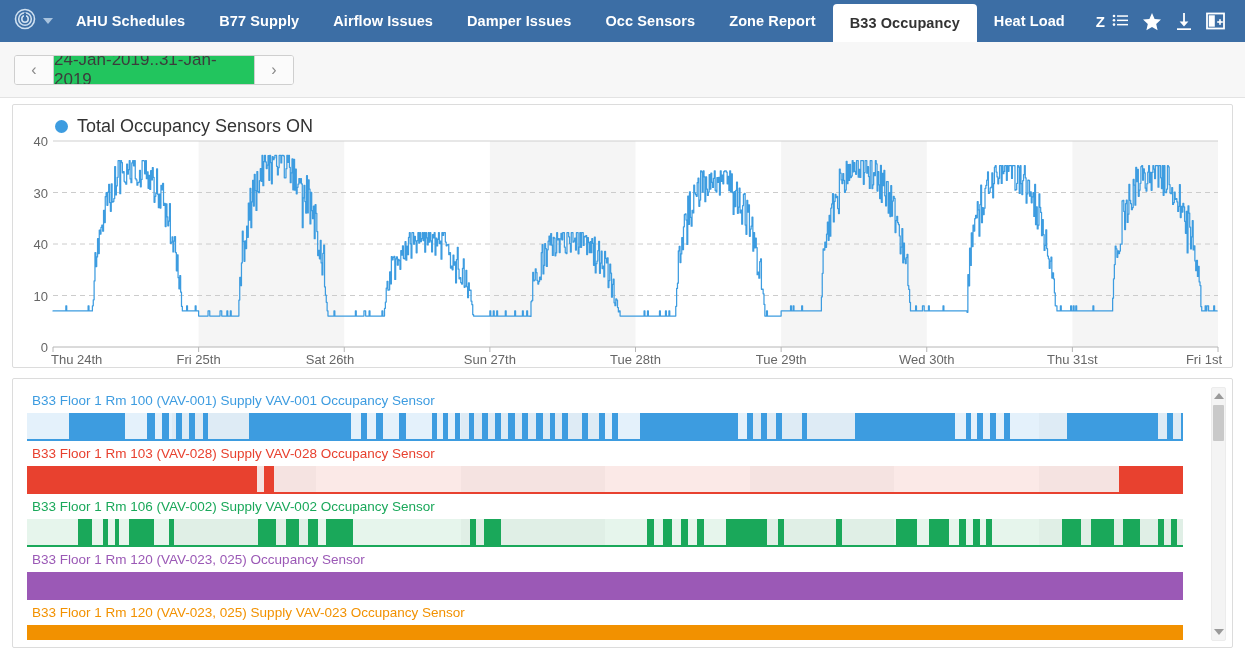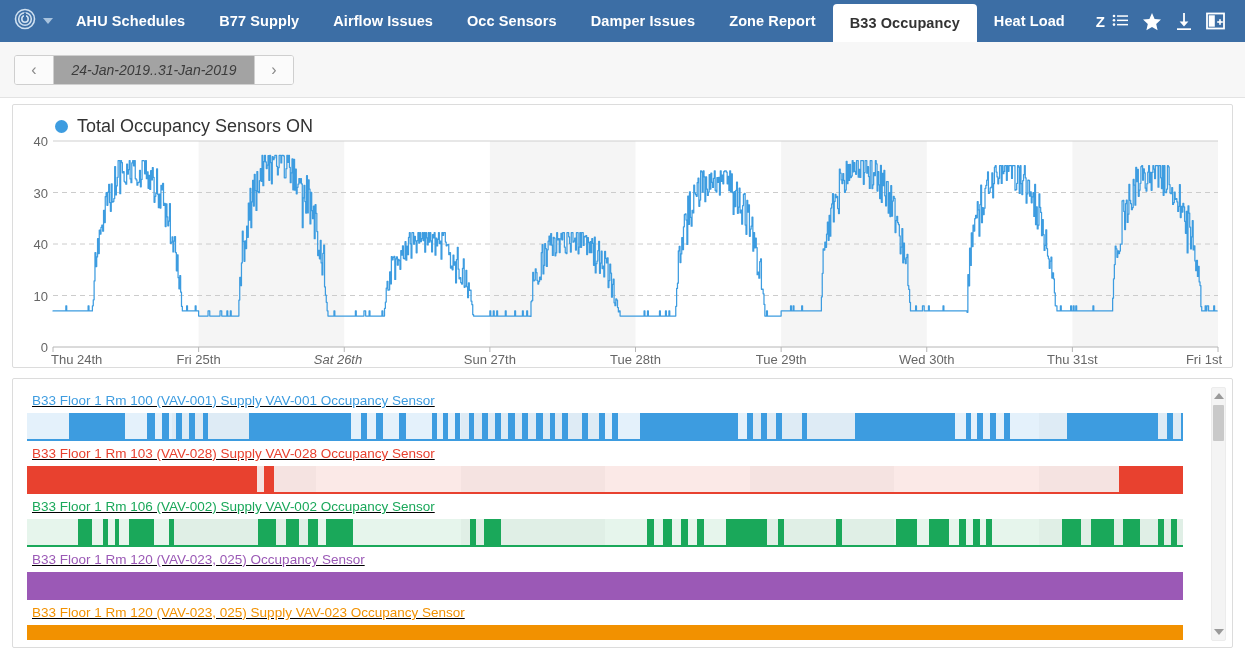--- a/index.html
+++ b/index.html
@@ -81,24 +81,23 @@
     background: #fbfbfb;
     color: #8a8a8a;
     font-size: 16px;
     cursor: pointer;
   }
   .dtbtn.left  { border-right: 1px solid #cfcfcf; }
   .dtbtn.right { border-left: 1px solid #cfcfcf; }
   .dtval {
     width: 200px;
     display: flex; align-items: center; justify-content: center;
-    font-size: 14px; color: #3c3c3c;
-    background: #a3a3a3;
+    font-size: 17px; color: #3c3c3c;
+    background: #22c55e;
     cursor: text;
-    font-style: italic;
   }
 
   
   #chartpanel {
     position: absolute; left: 12px; top: 104px;
     width: 1221px; height: 264px;
     background: #ffffff;
     border: 1px solid #dcdcdc;
     border-radius: 2px;
   }
@@ -133,21 +132,21 @@
     width: 1221px; height: 270px;
     background: #ffffff;
     border: 1px solid #dcdcdc;
     border-radius: 2px;
   }
   #sensorclip {
     position: absolute; left: 10px; top: 9px;
     width: 1182px; height: 252px;
     overflow: hidden;
   }
-  .srow { position: relative; width: 1160px; text-decoration: underline; }
+  .srow { position: relative; width: 1160px; }
   .srow-label {
     height: 25px; line-height: 25px;
     font-size: 13.5px;
     padding-left: 9px;
     background: #ffffff;
     white-space: nowrap;
   }
   .srow-band {
     position: relative;
     height: 26px;
@@ -207,22 +206,22 @@
         <path d="M11 11 L11 4.5" stroke="#3c6ea5" stroke-width="2"></path>
       </svg>
     </span>
     <span class="brand-caret"></span>
   </div>
 
   <div class="nav-tabs" id="nav-tabs">
       <div class="nav-tab">AHU Schedules</div>
       <div class="nav-tab">B77 Supply</div>
       <div class="nav-tab">Airflow Issues</div>
+      <div class="nav-tab">Damper Issues</div>
       <div class="nav-tab">Occ Sensors</div>
-      <div class="nav-tab">Damper Issues</div>
       <div class="nav-tab">Zone Report</div>
       <div class="nav-tab active">B33 Occupancy</div>
       <div class="nav-tab">Heat Load</div>
     </div>
 
   <div class="nav-icons">
     <span class="zlabel">Z</span>
     <span class="nav-ico">
       <svg width="17" height="17" viewBox="0 0 17 17">
         <circle cx="2" cy="3" r="1.3" fill="#fff"></circle>
@@ -294,21 +293,21 @@
         <line x1="622.5" y1="242" x2="622.5" y2="247" stroke="#b6b6b6" stroke-width="1"></line>
         <line x1="768.125" y1="242" x2="768.125" y2="247" stroke="#b6b6b6" stroke-width="1"></line>
         <line x1="913.75" y1="242" x2="913.75" y2="247" stroke="#b6b6b6" stroke-width="1"></line>
         <line x1="1059.375" y1="242" x2="1059.375" y2="247" stroke="#b6b6b6" stroke-width="1"></line>
         <line x1="1205" y1="242" x2="1205" y2="247" stroke="#b6b6b6" stroke-width="1"></line>
         <path d="M40.00,205.95L40.86,205.95L40.86,205.95L41.71,205.95L41.71,205.95L42.57,205.95L42.57,205.95L43.43,205.95L43.43,205.95L44.28,205.95L44.28,205.95L45.14,205.95L45.14,205.95L46.00,205.95L46.00,205.95L46.85,205.95L46.85,205.95L47.71,205.95L47.71,205.95L48.57,205.95L48.57,205.95L49.42,205.95L49.42,205.95L50.28,205.95L50.28,205.95L51.14,205.95L51.14,205.95L51.99,205.95L51.99,205.95L52.85,205.95L52.85,200.80L53.71,200.80L53.71,205.95L54.56,205.95L54.56,205.95L55.42,205.95L55.42,205.95L56.28,205.95L56.28,205.95L57.13,205.95L57.13,205.95L57.99,205.95L57.99,205.95L58.85,205.95L58.85,205.95L59.70,205.95L59.70,205.95L60.56,205.95L60.56,205.95L61.42,205.95L61.42,205.95L62.27,205.95L62.27,205.95L63.13,205.95L63.13,205.95L63.99,205.95L63.99,205.95L64.84,205.95L64.84,205.95L65.70,205.95L65.70,205.95L66.56,205.95L66.56,205.95L67.41,205.95L67.41,205.95L68.27,205.95L68.27,205.95L69.13,205.95L69.13,205.95L69.98,205.95L69.98,205.95L70.84,205.95L70.84,205.95L71.69,205.95L71.69,205.95L72.55,205.95L72.55,205.95L73.41,205.95L73.41,205.95L74.26,205.95L74.26,205.95L75.12,205.95L75.12,200.80L75.98,200.80L75.98,205.95L76.83,205.95L76.83,205.95L77.69,205.95L77.69,205.95L78.55,205.95L78.55,205.95L79.40,205.95L79.40,200.80L80.26,200.80L80.26,194.82L81.12,194.82L81.12,175.89L81.97,175.89L81.97,147.67L82.83,147.67L82.83,161.52L83.69,161.52L83.69,151.89L84.54,151.89L84.54,133.73L85.40,133.73L85.40,148.55L86.26,148.55L86.26,125.07L87.11,125.07L87.11,129.11L87.97,129.11L87.97,122.47L88.83,122.47L88.83,120.00L89.68,120.00L89.68,126.23L90.54,126.23L90.54,105.27L91.40,105.27L91.40,117.54L92.25,117.54L92.25,91.58L93.11,91.58L93.11,87.59L93.97,87.59L93.97,100.32L94.82,100.32L94.82,87.15L95.68,87.15L95.68,79.32L96.54,79.32L96.54,97.52L97.39,97.52L97.39,106.33L98.25,106.33L98.25,78.83L99.11,78.83L99.11,97.19L99.96,97.19L99.96,96.51L100.82,96.51L100.82,93.54L101.68,93.54L101.68,61.51L102.53,61.51L102.53,89.99L103.39,89.99L103.39,80.88L104.25,80.88L104.25,72.32L105.10,72.32L105.10,55.57L105.96,55.57L105.96,55.57L106.82,55.57L106.82,88.64L107.67,88.64L107.67,55.57L108.53,55.57L108.53,57.61L109.39,57.61L109.39,67.81L110.24,67.81L110.24,66.50L111.10,66.50L111.10,76.25L111.96,76.25L111.96,77.62L112.81,77.62L112.81,79.24L113.67,79.24L113.67,59.08L114.53,59.08L114.53,69.10L115.38,69.10L115.38,64.55L116.24,64.55L116.24,55.57L117.10,55.57L117.10,73.89L117.95,73.89L117.95,77.72L118.81,77.72L118.81,57.97L119.67,57.97L119.67,55.57L120.52,55.57L120.52,60.80L121.38,60.80L121.38,55.57L122.24,55.57L122.24,73.64L123.09,73.64L123.09,74.95L123.95,74.95L123.95,80.24L124.81,80.24L124.81,77.72L125.66,77.72L125.66,77.14L126.52,77.14L126.52,65.27L127.38,65.27L127.38,81.83L128.23,81.83L128.23,74.43L129.09,74.43L129.09,55.57L129.94,55.57L129.94,55.57L130.80,55.57L130.80,55.82L131.66,55.82L131.66,68.76L132.51,68.76L132.51,55.57L133.37,55.57L133.37,73.73L134.23,73.73L134.23,66.78L135.08,66.78L135.08,83.30L135.94,83.30L135.94,70.47L136.80,70.47L136.80,84.45L137.65,84.45L137.65,65.50L138.51,65.50L138.51,74.92L139.37,74.92L139.37,62.61L140.22,62.61L140.22,72.28L141.08,72.28L141.08,97.36L141.94,97.36L141.94,91.30L142.79,91.30L142.79,88.42L143.65,88.42L143.65,63.81L144.51,63.81L144.51,89.16L145.36,89.16L145.36,102.71L146.22,102.71L146.22,89.11L147.08,89.11L147.08,103.02L147.93,103.02L147.93,80.33L148.79,80.33L148.79,84.99L149.65,84.99L149.65,78.30L150.50,78.30L150.50,100.42L151.36,100.42L151.36,98.43L152.22,98.43L152.22,121.62L153.07,121.62L153.07,98.81L153.93,98.81L153.93,111.80L154.79,111.80L154.79,120.84L155.64,120.84L155.64,116.14L156.50,116.14L156.50,98.52L157.36,98.52L157.36,138.43L158.21,138.43L158.21,137.15L159.07,137.15L159.07,131.98L159.93,131.98L159.93,146.91L160.78,146.91L160.78,136.06L161.64,136.06L161.64,131.50L162.50,131.50L162.50,147.56L163.35,147.56L163.35,165.81L164.21,165.81L164.21,149.92L165.07,149.92L165.07,172.69L165.92,172.69L165.92,183.80L166.78,183.80L166.78,170.70L167.64,170.70L167.64,187.21L168.49,187.21L168.49,201.45L169.35,201.45L169.35,205.95L170.21,205.95L170.21,205.95L171.06,205.95L171.06,205.95L171.92,205.95L171.92,205.95L172.78,205.95L172.78,205.95L173.63,205.95L173.63,200.80L174.49,200.80L174.49,205.95L175.35,205.95L175.35,205.95L176.20,205.95L176.20,205.95L177.06,205.95L177.06,205.95L177.92,205.95L177.92,205.95L178.77,205.95L178.77,205.95L179.63,205.95L179.63,205.95L180.49,205.95L180.49,205.95L181.34,205.95L181.34,205.95L182.20,205.95L182.20,200.80L183.06,200.80L183.06,205.95L183.91,205.95L183.91,205.95L184.77,205.95L184.77,205.95L185.63,205.95L185.63,211.10L186.48,211.10L186.48,211.10L187.34,211.10L187.34,211.10L188.19,211.10L188.19,211.10L189.05,211.10L189.05,211.10L189.91,211.10L189.91,211.10L190.76,211.10L190.76,211.10L191.62,211.10L191.62,211.10L192.48,211.10L192.48,211.10L193.33,211.10L193.33,211.10L194.19,211.10L194.19,211.10L195.05,211.10L195.05,205.95L195.90,205.95L195.90,205.95L196.76,205.95L196.76,211.10L197.62,211.10L197.62,211.10L198.47,211.10L198.47,211.10L199.33,211.10L199.33,211.10L200.19,211.10L200.19,211.10L201.04,211.10L201.04,211.10L201.90,211.10L201.90,211.10L202.76,211.10L202.76,211.10L203.61,211.10L203.61,211.10L204.47,211.10L204.47,211.10L205.33,211.10L205.33,211.10L206.18,211.10L206.18,211.10L207.04,211.10L207.04,205.95L207.90,205.95L207.90,205.95L208.75,205.95L208.75,211.10L209.61,211.10L209.61,211.10L210.47,211.10L210.47,211.10L211.32,211.10L211.32,211.10L212.18,211.10L212.18,211.10L213.04,211.10L213.04,211.10L213.89,211.10L213.89,205.95L214.75,205.95L214.75,211.10L215.61,211.10L215.61,211.10L216.46,211.10L216.46,211.10L217.32,211.10L217.32,205.95L218.18,205.95L218.18,211.10L219.03,211.10L219.03,211.10L219.89,211.10L219.89,211.10L220.75,211.10L220.75,211.10L221.60,211.10L221.60,211.10L222.46,211.10L222.46,211.10L223.32,211.10L223.32,211.10L224.17,211.10L224.17,211.10L225.03,211.10L225.03,211.10L225.89,211.10L225.89,195.11L226.74,195.11L226.74,172.32L227.60,172.32L227.60,180.71L228.46,180.71L228.46,157.93L229.31,157.93L229.31,126.16L230.17,126.16L230.17,136.74L231.03,136.74L231.03,156.32L231.88,156.32L231.88,135.75L232.74,135.75L232.74,143.50L233.60,143.50L233.60,121.15L234.45,121.15L234.45,132.26L235.31,132.26L235.31,98.05L236.17,98.05L236.17,115.18L237.02,115.18L237.02,83.44L237.88,83.44L237.88,122.66L238.74,122.66L238.74,96.93L239.59,96.93L239.59,75.26L240.45,75.26L240.45,101.08L241.31,101.08L241.31,69.28L242.16,69.28L242.16,85.59L243.02,85.59L243.02,105.38L243.88,105.38L243.88,66.55L244.73,66.55L244.73,86.62L245.59,86.62L245.59,87.65L246.44,87.65L246.44,75.51L247.30,75.51L247.30,63.68L248.16,63.68L248.16,76.37L249.01,76.37L249.01,50.42L249.87,50.42L249.87,80.71L250.73,80.71L250.73,56.73L251.58,56.73L251.58,50.42L252.44,50.42L252.44,56.94L253.30,56.94L253.30,63.57L254.15,63.57L254.15,60.01L255.01,60.01L255.01,50.58L255.87,50.58L255.87,75.27L256.72,75.27L256.72,50.42L257.58,50.42L257.58,57.61L258.44,57.61L258.44,78.85L259.29,78.85L259.29,51.68L260.15,51.68L260.15,54.64L261.01,54.64L261.01,52.91L261.86,52.91L261.86,50.42L262.72,50.42L262.72,50.42L263.58,50.42L263.58,61.31L264.43,61.31L264.43,69.98L265.29,69.98L265.29,62.73L266.15,62.73L266.15,50.42L267.00,50.42L267.00,50.42L267.86,50.42L267.86,57.88L268.72,57.88L268.72,50.42L269.57,50.42L269.57,50.42L270.43,50.42L270.43,50.98L271.29,50.98L271.29,72.83L272.14,72.83L272.14,72.77L273.00,72.77L273.00,63.68L273.86,63.68L273.86,50.42L274.71,50.42L274.71,57.41L275.57,57.41L275.57,50.42L276.43,50.42L276.43,62.29L277.28,62.29L277.28,77.72L278.14,77.72L278.14,67.84L279.00,67.84L279.00,53.91L279.85,53.91L279.85,84.81L280.71,84.81L280.71,54.35L281.57,54.35L281.57,85.24L282.42,85.24L282.42,64.02L283.28,64.02L283.28,88.85L284.14,88.85L284.14,82.28L284.99,82.28L284.99,79.20L285.85,79.20L285.85,73.62L286.71,73.62L286.71,77.95L287.56,77.95L287.56,73.71L288.42,73.71L288.42,78.88L289.28,78.88L289.28,122.72L290.13,122.72L290.13,92.88L290.99,92.88L290.99,80.27L291.85,80.27L291.85,96.52L292.70,96.52L292.70,108.10L293.56,108.10L293.56,70.69L294.42,70.69L294.42,107.94L295.27,107.94L295.27,74.88L296.13,74.88L296.13,84.02L296.99,84.02L296.99,118.95L297.84,118.95L297.84,87.29L298.70,87.29L298.70,105.72L299.56,105.72L299.56,113.70L300.41,113.70L300.41,101.04L301.27,101.04L301.27,133.72L302.13,133.72L302.13,99.65L302.98,99.65L302.98,108.47L303.84,108.47L303.84,126.54L304.69,126.54L304.69,150.61L305.55,150.61L305.55,145.37L306.41,145.37L306.41,153.82L307.26,153.82L307.26,135.42L308.12,135.42L308.12,157.93L308.98,157.93L308.98,169.98L309.83,169.98L309.83,148.41L310.69,148.41L310.69,140.09L311.55,140.09L311.55,181.97L312.40,181.97L312.40,190.17L313.26,190.17L313.26,197.31L314.12,197.31L314.12,205.80L314.97,205.80L314.97,211.10L315.83,211.10L315.83,211.10L316.69,211.10L316.69,211.10L317.54,211.10L317.54,211.10L318.40,211.10L318.40,211.10L319.26,211.10L319.26,211.10L320.11,211.10L320.11,211.10L320.97,211.10L320.97,205.95L321.83,205.95L321.83,211.10L322.68,211.10L322.68,211.10L323.54,211.10L323.54,211.10L324.40,211.10L324.40,211.10L325.25,211.10L325.25,211.10L326.11,211.10L326.11,211.10L326.97,211.10L326.97,211.10L327.82,211.10L327.82,211.10L328.68,211.10L328.68,211.10L329.54,211.10L329.54,211.10L330.39,211.10L330.39,211.10L331.25,211.10L331.25,211.10L332.11,211.10L332.11,211.10L332.96,211.10L332.96,211.10L333.82,211.10L333.82,211.10L334.68,211.10L334.68,211.10L335.53,211.10L335.53,211.10L336.39,211.10L336.39,211.10L337.25,211.10L337.25,211.10L338.10,211.10L338.10,211.10L338.96,211.10L338.96,211.10L339.82,211.10L339.82,211.10L340.67,211.10L340.67,211.10L341.53,211.10L341.53,211.10L342.39,211.10L342.39,205.95L343.24,205.95L343.24,211.10L344.10,211.10L344.10,211.10L344.96,211.10L344.96,211.10L345.81,211.10L345.81,211.10L346.67,211.10L346.67,211.10L347.53,211.10L347.53,211.10L348.38,211.10L348.38,211.10L349.24,211.10L349.24,211.10L350.10,211.10L350.10,211.10L350.95,211.10L350.95,205.95L351.81,205.95L351.81,205.95L352.67,205.95L352.67,211.10L353.52,211.10L353.52,211.10L354.38,211.10L354.38,211.10L355.24,211.10L355.24,211.10L356.09,211.10L356.09,205.95L356.95,205.95L356.95,211.10L357.81,211.10L357.81,211.10L358.66,211.10L358.66,211.10L359.52,211.10L359.52,211.10L360.38,211.10L360.38,211.10L361.23,211.10L361.23,211.10L362.09,211.10L362.09,211.10L362.94,211.10L362.94,211.10L363.80,211.10L363.80,211.10L364.66,211.10L364.66,211.10L365.51,211.10L365.51,211.10L366.37,211.10L366.37,211.10L367.23,211.10L367.23,211.10L368.08,211.10L368.08,211.10L368.94,211.10L368.94,205.95L369.80,205.95L369.80,211.10L370.65,211.10L370.65,211.10L371.51,211.10L371.51,203.29L372.37,203.29L372.37,197.00L373.22,197.00L373.22,183.00L374.08,183.00L374.08,176.30L374.94,176.30L374.94,185.21L375.79,185.21L375.79,184.79L376.65,184.79L376.65,166.92L377.51,166.92L377.51,178.97L378.36,178.97L378.36,151.62L379.22,151.62L379.22,154.82L380.08,154.82L380.08,152.39L380.93,152.39L380.93,151.40L381.79,151.40L381.79,174.41L382.65,174.41L382.65,153.82L383.50,153.82L383.50,151.83L384.36,151.83L384.36,160.21L385.22,160.21L385.22,154.25L386.07,154.25L386.07,155.69L386.93,155.69L386.93,164.29L387.79,164.29L387.79,145.74L388.64,145.74L388.64,150.09L389.50,150.09L389.50,140.78L390.36,140.78L390.36,153.28L391.21,153.28L391.21,153.91L392.07,153.91L392.07,136.69L392.93,136.69L392.93,155.14L393.78,155.14L393.78,141.03L394.64,141.03L394.64,149.72L395.50,149.72L395.50,132.47L396.35,132.47L396.35,127.67L397.21,127.67L397.21,138.95L398.07,138.95L398.07,153.19L398.92,153.19L398.92,127.67L399.78,127.67L399.78,127.67L400.64,127.67L400.64,139.23L401.49,139.23L401.49,131.34L402.35,131.34L402.35,135.79L403.21,135.79L403.21,147.79L404.06,147.79L404.06,135.73L404.92,135.73L404.92,127.67L405.78,127.67L405.78,138.13L406.63,138.13L406.63,127.67L407.49,127.67L407.49,136.64L408.35,136.64L408.35,133.55L409.20,133.55L409.20,127.67L410.06,127.67L410.06,135.59L410.92,135.59L410.92,127.67L411.77,127.67L411.77,147.21L412.63,147.21L412.63,127.67L413.49,127.67L413.49,132.82L414.34,132.82L414.34,139.96L415.20,139.96L415.20,127.67L416.06,127.67L416.06,137.23L416.91,137.23L416.91,127.67L417.77,127.67L417.77,135.76L418.63,135.76L418.63,146.97L419.48,146.97L419.48,129.53L420.34,129.53L420.34,132.83L421.19,132.83L421.19,127.67L422.05,127.67L422.05,150.17L422.91,150.17L422.91,133.01L423.76,133.01L423.76,140.92L424.62,140.92L424.62,134.29L425.48,134.29L425.48,127.67L426.33,127.67L426.33,138.68L427.19,138.68L427.19,136.23L428.05,136.23L428.05,154.15L428.90,154.15L428.90,127.67L429.76,127.67L429.76,130.37L430.62,130.37L430.62,127.67L431.47,127.67L431.47,127.67L432.33,127.67L432.33,137.10L433.19,137.10L433.19,140.80L434.04,140.80L434.04,139.87L434.90,139.87L434.90,139.43L435.76,139.43L435.76,149.55L436.61,149.55L436.61,147.72L437.47,147.72L437.47,163.00L438.33,163.00L438.33,161.07L439.18,161.07L439.18,164.78L440.04,164.78L440.04,150.07L440.90,150.07L440.90,160.05L441.75,160.05L441.75,156.91L442.61,156.91L442.61,177.99L443.47,177.99L443.47,154.62L444.32,154.62L444.32,142.26L445.18,142.26L445.18,164.20L446.04,164.20L446.04,173.79L446.89,173.79L446.89,172.74L447.75,172.74L447.75,177.72L448.61,177.72L448.61,179.01L449.46,179.01L449.46,163.37L450.32,163.37L450.32,153.81L451.18,153.81L451.18,182.25L452.03,182.25L452.03,181.01L452.89,181.01L452.89,165.25L453.75,165.25L453.75,181.86L454.60,181.86L454.60,192.65L455.46,192.65L455.46,177.89L456.32,177.89L456.32,185.32L457.17,185.32L457.17,185.08L458.03,185.08L458.03,196.19L458.89,196.19L458.89,199.68L459.74,199.68L459.74,209.67L460.60,209.67L460.60,211.10L461.46,211.10L461.46,211.10L462.31,211.10L462.31,211.10L463.17,211.10L463.17,211.10L464.03,211.10L464.03,211.10L464.88,211.10L464.88,211.10L465.74,211.10L465.74,211.10L466.60,211.10L466.60,211.10L467.45,211.10L467.45,211.10L468.31,211.10L468.31,211.10L469.17,211.10L469.17,211.10L470.02,211.10L470.02,211.10L470.88,211.10L470.88,211.10L471.74,211.10L471.74,211.10L472.59,211.10L472.59,211.10L473.45,211.10L473.45,211.10L474.31,211.10L474.31,211.10L475.16,211.10L475.16,211.10L476.02,211.10L476.02,211.10L476.88,211.10L476.88,205.95L477.73,205.95L477.73,211.10L478.59,211.10L478.59,211.10L479.44,211.10L479.44,211.10L480.30,211.10L480.30,205.95L481.16,205.95L481.16,211.10L482.01,211.10L482.01,211.10L482.87,211.10L482.87,211.10L483.73,211.10L483.73,205.95L484.58,205.95L484.58,211.10L485.44,211.10L485.44,211.10L486.30,211.10L486.30,211.10L487.15,211.10L487.15,211.10L488.01,211.10L488.01,211.10L488.87,211.10L488.87,211.10L489.72,211.10L489.72,211.10L490.58,211.10L490.58,211.10L491.44,211.10L491.44,211.10L492.29,211.10L492.29,205.95L493.15,205.95L493.15,211.10L494.01,211.10L494.01,211.10L494.86,211.10L494.86,211.10L495.72,211.10L495.72,211.10L496.58,211.10L496.58,211.10L497.43,211.10L497.43,211.10L498.29,211.10L498.29,211.10L499.15,211.10L499.15,211.10L500.00,211.10L500.00,211.10L500.86,211.10L500.86,211.10L501.72,211.10L501.72,205.95L502.57,205.95L502.57,211.10L503.43,211.10L503.43,211.10L504.29,211.10L504.29,211.10L505.14,211.10L505.14,211.10L506.00,211.10L506.00,211.10L506.86,211.10L506.86,211.10L507.71,211.10L507.71,211.10L508.57,211.10L508.57,211.10L509.43,211.10L509.43,205.95L510.28,205.95L510.28,211.10L511.14,211.10L511.14,211.10L512.00,211.10L512.00,211.10L512.85,211.10L512.85,211.10L513.71,211.10L513.71,205.95L514.57,205.95L514.57,211.10L515.42,211.10L515.42,211.10L516.28,211.10L516.28,211.10L517.14,211.10L517.14,211.45L517.99,211.45L517.99,196.66L518.85,196.66L518.85,195.41L519.71,195.41L519.71,167.45L520.56,167.45L520.56,175.87L521.42,175.87L521.42,175.00L522.28,175.00L522.28,163.75L523.13,163.75L523.13,167.53L523.99,167.53L523.99,175.47L524.85,175.47L524.85,179.01L525.70,179.01L525.70,176.54L526.56,176.54L526.56,172.15L527.42,172.15L527.42,174.63L528.27,174.63L528.27,147.52L529.13,147.52L529.13,139.73L529.99,139.73L529.99,168.95L530.84,168.95L530.84,160.49L531.70,160.49L531.70,138.70L532.56,138.70L532.56,143.68L533.41,143.68L533.41,161.42L534.27,161.42L534.27,144.75L535.13,144.75L535.13,136.14L535.98,136.14L535.98,131.24L536.84,131.24L536.84,139.99L537.69,139.99L537.69,128.62L538.55,128.62L538.55,140.16L539.41,140.16L539.41,150.39L540.26,150.39L540.26,132.31L541.12,132.31L541.12,133.24L541.98,133.24L541.98,150.81L542.83,150.81L542.83,147.89L543.69,147.89L543.69,127.67L544.55,127.67L544.55,134.75L545.40,134.75L545.40,133.66L546.26,133.66L546.26,147.59L547.12,147.59L547.12,133.89L547.97,133.89L547.97,128.44L548.83,128.44L548.83,134.78L549.69,134.78L549.69,127.67L550.54,127.67L550.54,127.67L551.40,127.67L551.40,142.21L552.26,142.21L552.26,147.70L553.11,147.70L553.11,148.57L553.97,148.57L553.97,127.67L554.83,127.67L554.83,127.67L555.68,127.67L555.68,131.81L556.54,131.81L556.54,138.58L557.40,138.58L557.40,147.06L558.25,147.06L558.25,127.67L559.11,127.67L559.11,127.67L559.97,127.67L559.97,137.14L560.82,137.14L560.82,136.20L561.68,136.20L561.68,133.21L562.54,133.21L562.54,145.00L563.39,145.00L563.39,127.67L564.25,127.67L564.25,127.67L565.11,127.67L565.11,148.84L565.96,148.84L565.96,142.02L566.82,142.02L566.82,127.67L567.68,127.67L567.68,142.25L568.53,142.25L568.53,127.67L569.39,127.67L569.39,127.67L570.25,127.67L570.25,140.38L571.10,140.38L571.10,131.32L571.96,131.32L571.96,131.99L572.82,131.99L572.82,130.50L573.67,130.50L573.67,149.53L574.53,149.53L574.53,132.65L575.39,132.65L575.39,137.72L576.24,137.72L576.24,147.70L577.10,147.70L577.10,136.65L577.96,136.65L577.96,147.64L578.81,147.64L578.81,133.53L579.67,133.53L579.67,138.40L580.53,138.40L580.53,160.27L581.38,160.27L581.38,132.18L582.24,132.18L582.24,167.95L583.10,167.95L583.10,158.74L583.95,158.74L583.95,156.10L584.81,156.10L584.81,145.67L585.67,145.67L585.67,136.30L586.52,136.30L586.52,168.36L587.38,168.36L587.38,158.07L588.24,158.07L588.24,146.24L589.09,146.24L589.09,163.62L589.95,163.62L589.95,161.07L590.81,161.07L590.81,171.99L591.66,171.99L591.66,146.29L592.52,146.29L592.52,153.30L593.38,153.30L593.38,157.97L594.23,157.97L594.23,152.94L595.09,152.94L595.09,182.61L595.94,182.61L595.94,175.59L596.80,175.59L596.80,159.14L597.66,159.14L597.66,168.08L598.51,168.08L598.51,192.22L599.37,192.22L599.37,179.29L600.23,179.29L600.23,174.18L601.08,174.18L601.08,197.80L601.94,197.80L601.94,200.63L602.80,200.63L602.80,193.95L603.65,193.95L603.65,195.18L604.51,195.18L604.51,202.51L605.37,202.51L605.37,206.90L606.22,206.90L606.22,205.95L607.08,205.95L607.08,211.10L607.94,211.10L607.94,211.10L608.79,211.10L608.79,211.10L609.65,211.10L609.65,211.10L610.51,211.10L610.51,211.10L611.36,211.10L611.36,211.10L612.22,211.10L612.22,211.10L613.08,211.10L613.08,211.10L613.93,211.10L613.93,211.10L614.79,211.10L614.79,211.10L615.65,211.10L615.65,211.10L616.50,211.10L616.50,211.10L617.36,211.10L617.36,211.10L618.22,211.10L618.22,211.10L619.07,211.10L619.07,211.10L619.93,211.10L619.93,211.10L620.79,211.10L620.79,211.10L621.64,211.10L621.64,211.10L622.50,211.10L622.50,211.10L623.36,211.10L623.36,211.10L624.21,211.10L624.21,211.10L625.07,211.10L625.07,211.10L625.93,211.10L625.93,211.10L626.78,211.10L626.78,211.10L627.64,211.10L627.64,211.10L628.50,211.10L628.50,211.10L629.35,211.10L629.35,211.10L630.21,211.10L630.21,211.10L631.07,211.10L631.07,205.95L631.92,205.95L631.92,211.10L632.78,211.10L632.78,211.10L633.64,211.10L633.64,211.10L634.49,211.10L634.49,205.95L635.35,205.95L635.35,211.10L636.21,211.10L636.21,211.10L637.06,211.10L637.06,211.10L637.92,211.10L637.92,211.10L638.78,211.10L638.78,211.10L639.63,211.10L639.63,211.10L640.49,211.10L640.49,211.10L641.35,211.10L641.35,211.10L642.20,211.10L642.20,211.10L643.06,211.10L643.06,211.10L643.92,211.10L643.92,211.10L644.77,211.10L644.77,211.10L645.63,211.10L645.63,211.10L646.49,211.10L646.49,205.95L647.34,205.95L647.34,211.10L648.20,211.10L648.20,211.10L649.06,211.10L649.06,211.10L649.91,211.10L649.91,211.10L650.77,211.10L650.77,211.10L651.63,211.10L651.63,211.10L652.48,211.10L652.48,205.95L653.34,205.95L653.34,211.10L654.19,211.10L654.19,211.10L655.05,211.10L655.05,211.10L655.91,211.10L655.91,205.95L656.76,205.95L656.76,211.10L657.62,211.10L657.62,211.10L658.48,211.10L658.48,211.10L659.33,211.10L659.33,211.10L660.19,211.10L660.19,211.10L661.05,211.10L661.05,211.10L661.90,211.10L661.90,211.10L662.76,211.10L662.76,201.27L663.62,201.27L663.62,183.39L664.47,183.39L664.47,178.19L665.33,178.19L665.33,145.80L666.19,145.80L666.19,141.44L667.04,141.44L667.04,157.62L667.90,157.62L667.90,148.89L668.76,148.89L668.76,132.66L669.61,132.66L669.61,144.66L670.47,144.66L670.47,121.77L671.33,121.77L671.33,109.64L672.18,109.64L672.18,108.82L673.04,108.82L673.04,115.12L673.90,115.12L673.90,139.38L674.75,139.38L674.75,91.06L675.61,91.06L675.61,119.29L676.47,119.29L676.47,86.85L677.32,86.85L677.32,112.45L678.18,112.45L678.18,121.19L679.04,121.19L679.04,105.26L679.89,105.26L679.89,107.93L680.75,107.93L680.75,80.17L681.61,80.17L681.61,87.79L682.46,87.79L682.46,89.72L683.32,89.72L683.32,91.29L684.18,91.29L684.18,77.62L685.03,77.62L685.03,73.15L685.89,73.15L685.89,101.25L686.75,101.25L686.75,95.01L687.60,95.01L687.60,65.87L688.46,65.87L688.46,66.92L689.32,66.92L689.32,87.24L690.17,87.24L690.17,65.87L691.03,65.87L691.03,71.93L691.89,71.93L691.89,96.63L692.74,96.63L692.74,71.97L693.60,71.97L693.60,84.06L694.46,84.06L694.46,90.46L695.31,90.46L695.31,87.00L696.17,87.00L696.17,69.66L697.03,69.66L697.03,84.09L697.88,84.09L697.88,68.22L698.74,68.22L698.74,77.45L699.60,77.45L699.60,82.44L700.45,82.44L700.45,73.33L701.31,73.33L701.31,65.87L702.17,65.87L702.17,85.41L703.02,85.41L703.02,87.19L703.88,87.19L703.88,72.59L704.74,72.59L704.74,77.47L705.59,77.47L705.59,72.49L706.45,72.49L706.45,90.02L707.31,90.02L707.31,65.87L708.16,65.87L708.16,76.34L709.02,76.34L709.02,70.05L709.88,70.05L709.88,78.82L710.73,78.82L710.73,66.71L711.59,66.71L711.59,65.87L712.44,65.87L712.44,65.87L713.30,65.87L713.30,67.20L714.16,67.20L714.16,78.84L715.01,78.84L715.01,71.34L715.87,71.34L715.87,85.67L716.73,85.67L716.73,65.87L717.58,65.87L717.58,86.82L718.44,86.82L718.44,68.81L719.30,68.81L719.30,87.74L720.15,87.74L720.15,109.38L721.01,109.38L721.01,86.60L721.87,86.60L721.87,101.58L722.72,101.58L722.72,85.41L723.58,85.41L723.58,77.01L724.44,77.01L724.44,108.27L725.29,108.27L725.29,102.00L726.15,102.00L726.15,83.23L727.01,83.23L727.01,107.92L727.86,107.92L727.86,105.16L728.72,105.16L728.72,119.14L729.58,119.14L729.58,100.74L730.43,100.74L730.43,89.35L731.29,89.35L731.29,88.25L732.15,88.25L732.15,120.05L733.00,120.05L733.00,129.32L733.86,129.32L733.86,95.26L734.72,95.26L734.72,107.13L735.57,107.13L735.57,99.99L736.43,99.99L736.43,131.36L737.29,131.36L737.29,124.06L738.14,124.06L738.14,121.07L739.00,121.07L739.00,112.17L739.86,112.17L739.86,146.22L740.71,146.22L740.71,127.60L741.57,127.60L741.57,142.87L742.43,142.87L742.43,133.15L743.28,133.15L743.28,142.63L744.14,142.63L744.14,169.66L745.00,169.66L745.00,167.07L745.85,167.07L745.85,173.13L746.71,173.13L746.71,156.63L747.57,156.63L747.57,153.86L748.42,153.86L748.42,184.25L749.28,184.25L749.28,184.17L750.14,184.17L750.14,188.87L750.99,188.87L750.99,199.46L751.85,199.46L751.85,211.10L752.71,211.10L752.71,211.10L753.56,211.10L753.56,205.95L754.42,205.95L754.42,211.10L755.28,211.10L755.28,211.10L756.13,211.10L756.13,211.10L756.99,211.10L756.99,211.10L757.85,211.10L757.85,211.10L758.70,211.10L758.70,211.10L759.56,211.10L759.56,211.10L760.42,211.10L760.42,211.10L761.27,211.10L761.27,211.10L762.13,211.10L762.13,211.10L762.99,211.10L762.99,211.10L763.84,211.10L763.84,211.10L764.70,211.10L764.70,211.10L765.56,211.10L765.56,211.10L766.41,211.10L766.41,211.10L767.27,211.10L767.27,211.10L768.13,211.10L768.13,205.95L768.98,205.95L768.98,205.95L769.84,205.95L769.84,205.95L770.69,205.95L770.69,205.95L771.55,205.95L771.55,205.95L772.41,205.95L772.41,205.95L773.26,205.95L773.26,205.95L774.12,205.95L774.12,205.95L774.98,205.95L774.98,205.95L775.83,205.95L775.83,205.95L776.69,205.95L776.69,205.95L777.55,205.95L777.55,200.80L778.40,200.80L778.40,205.95L779.26,205.95L779.26,205.95L780.12,205.95L780.12,200.80L780.97,200.80L780.97,205.95L781.83,205.95L781.83,205.95L782.69,205.95L782.69,205.95L783.54,205.95L783.54,205.95L784.40,205.95L784.40,205.95L785.26,205.95L785.26,205.95L786.11,205.95L786.11,205.95L786.97,205.95L786.97,205.95L787.83,205.95L787.83,205.95L788.68,205.95L788.68,200.80L789.54,200.80L789.54,205.95L790.40,205.95L790.40,205.95L791.25,205.95L791.25,205.95L792.11,205.95L792.11,205.95L792.97,205.95L792.97,205.95L793.82,205.95L793.82,205.95L794.68,205.95L794.68,205.95L795.54,205.95L795.54,205.95L796.39,205.95L796.39,205.95L797.25,205.95L797.25,205.95L798.11,205.95L798.11,205.95L798.96,205.95L798.96,205.95L799.82,205.95L799.82,205.95L800.68,205.95L800.68,205.95L801.53,205.95L801.53,205.95L802.39,205.95L802.39,205.95L803.25,205.95L803.25,205.95L804.10,205.95L804.10,205.95L804.96,205.95L804.96,205.95L805.82,205.95L805.82,205.95L806.67,205.95L806.67,205.95L807.53,205.95L807.53,205.95L808.39,205.95L808.39,191.94L809.24,191.94L809.24,168.37L810.10,168.37L810.10,143.94L810.96,143.94L810.96,145.11L811.81,145.11L811.81,137.21L812.67,137.21L812.67,142.37L813.53,142.37L813.53,129.21L814.38,129.21L814.38,117.18L815.24,117.18L815.24,135.26L816.10,135.26L816.10,110.46L816.95,110.46L816.95,131.24L817.81,131.24L817.81,103.10L818.67,103.10L818.67,98.99L819.52,98.99L819.52,88.64L820.38,88.64L820.38,116.99L821.24,116.99L821.24,96.48L822.09,96.48L822.09,89.46L822.95,89.46L822.95,92.58L823.81,92.58L823.81,91.39L824.66,91.39L824.66,103.52L825.52,103.52L825.52,108.62L826.38,108.62L826.38,64.14L827.23,64.14L827.23,68.03L828.09,68.03L828.09,74.88L828.94,74.88L828.94,78.60L829.80,78.60L829.80,68.73L830.66,68.73L830.66,75.42L831.51,75.42L831.51,87.29L832.37,87.29L832.37,85.02L833.23,85.02L833.23,56.43L834.08,56.43L834.08,78.72L834.94,78.72L834.94,59.59L835.80,59.59L835.80,75.26L836.65,75.26L836.65,59.49L837.51,59.49L837.51,72.55L838.37,72.55L838.37,71.10L839.22,71.10L839.22,55.57L840.08,55.57L840.08,66.81L840.94,66.81L840.94,57.65L841.79,57.65L841.79,66.46L842.65,66.46L842.65,69.36L843.51,69.36L843.51,55.57L844.36,55.57L844.36,55.57L845.22,55.57L845.22,72.19L846.08,72.19L846.08,64.37L846.93,64.37L846.93,72.40L847.79,72.40L847.79,55.57L848.65,55.57L848.65,55.57L849.50,55.57L849.50,55.57L850.36,55.57L850.36,79.33L851.22,79.33L851.22,67.59L852.07,67.59L852.07,55.57L852.93,55.57L852.93,55.57L853.79,55.57L853.79,68.14L854.64,68.14L854.64,61.70L855.50,61.70L855.50,71.60L856.36,71.60L856.36,83.41L857.21,83.41L857.21,55.57L858.07,55.57L858.07,55.57L858.93,55.57L858.93,83.59L859.78,83.59L859.78,79.81L860.64,79.81L860.64,67.64L861.50,67.64L861.50,70.67L862.35,70.67L862.35,55.57L863.21,55.57L863.21,58.97L864.07,58.97L864.07,86.08L864.92,86.08L864.92,66.72L865.78,66.72L865.78,79.86L866.64,79.86L866.64,93.58L867.49,93.58L867.49,60.25L868.35,60.25L868.35,97.45L869.21,97.45L869.21,68.46L870.06,68.46L870.06,80.56L870.92,80.56L870.92,65.48L871.78,65.48L871.78,90.87L872.63,90.87L872.63,100.94L873.49,100.94L873.49,76.70L874.35,76.70L874.35,76.52L875.20,76.52L875.20,108.21L876.06,108.21L876.06,87.69L876.92,87.69L876.92,111.54L877.77,111.54L877.77,80.74L878.63,80.74L878.63,111.17L879.49,111.17L879.49,96.05L880.34,96.05L880.34,91.41L881.20,91.41L881.20,93.32L882.06,93.32L882.06,127.60L882.91,127.60L882.91,115.64L883.77,115.64L883.77,111.25L884.63,111.25L884.63,117.63L885.48,117.63L885.48,119.69L886.34,119.69L886.34,130.96L887.19,130.96L887.19,148.82L888.05,148.82L888.05,142.13L888.91,142.13L888.91,123.53L889.76,123.53L889.76,157.78L890.62,157.78L890.62,138.17L891.48,138.17L891.48,154.04L892.33,154.04L892.33,158.50L893.19,158.50L893.19,152.54L894.05,152.54L894.05,149.49L894.90,149.49L894.90,180.55L895.76,180.55L895.76,184.41L896.62,184.41L896.62,197.28L897.47,197.28L897.47,205.95L898.33,205.95L898.33,205.95L899.19,205.95L899.19,205.95L900.04,205.95L900.04,205.95L900.90,205.95L900.90,205.95L901.76,205.95L901.76,205.95L902.61,205.95L902.61,200.80L903.47,200.80L903.47,205.95L904.33,205.95L904.33,205.95L905.18,205.95L905.18,205.95L906.04,205.95L906.04,205.95L906.90,205.95L906.90,205.95L907.75,205.95L907.75,205.95L908.61,205.95L908.61,205.95L909.47,205.95L909.47,200.80L910.32,200.80L910.32,200.80L911.18,200.80L911.18,205.95L912.04,205.95L912.04,205.95L912.89,205.95L912.89,205.95L913.75,205.95L913.75,205.95L914.61,205.95L914.61,205.95L915.46,205.95L915.46,200.80L916.32,200.80L916.32,205.95L917.18,205.95L917.18,205.95L918.03,205.95L918.03,205.95L918.89,205.95L918.89,205.95L919.75,205.95L919.75,205.95L920.60,205.95L920.60,205.95L921.46,205.95L921.46,205.95L922.32,205.95L922.32,205.95L923.17,205.95L923.17,205.95L924.03,205.95L924.03,205.95L924.89,205.95L924.89,205.95L925.74,205.95L925.74,205.95L926.60,205.95L926.60,205.95L927.46,205.95L927.46,205.95L928.31,205.95L928.31,205.95L929.17,205.95L929.17,205.95L930.03,205.95L930.03,200.80L930.88,200.80L930.88,205.95L931.74,205.95L931.74,205.95L932.60,205.95L932.60,205.95L933.45,205.95L933.45,205.95L934.31,205.95L934.31,205.95L935.17,205.95L935.17,205.95L936.02,205.95L936.02,205.95L936.88,205.95L936.88,205.95L937.74,205.95L937.74,205.95L938.59,205.95L938.59,205.95L939.45,205.95L939.45,205.95L940.31,205.95L940.31,205.95L941.16,205.95L941.16,205.95L942.02,205.95L942.02,205.95L942.88,205.95L942.88,205.95L943.73,205.95L943.73,205.95L944.59,205.95L944.59,205.95L945.44,205.95L945.44,205.95L946.30,205.95L946.30,205.95L947.16,205.95L947.16,205.95L948.01,205.95L948.01,205.95L948.87,205.95L948.87,205.95L949.73,205.95L949.73,205.95L950.58,205.95L950.58,205.95L951.44,205.95L951.44,205.95L952.30,205.95L952.30,205.95L953.15,205.95L953.15,205.95L954.01,205.95L954.01,207.36L954.87,207.36L954.87,169.66L955.72,169.66L955.72,180.78L956.58,180.78L956.58,143.23L957.44,143.23L957.44,160.49L958.29,160.49L958.29,127.99L959.15,127.99L959.15,141.55L960.01,141.55L960.01,120.15L960.86,120.15L960.86,126.08L961.72,126.08L961.72,113.63L962.58,113.63L962.58,110.38L963.43,110.38L963.43,112.81L964.29,112.81L964.29,96.69L965.15,96.69L965.15,104.89L966.00,104.89L966.00,131.16L966.86,131.16L966.86,99.59L967.72,99.59L967.72,80.22L968.57,80.22L968.57,117.67L969.43,117.67L969.43,102.71L970.29,102.71L970.29,109.53L971.14,109.53L971.14,103.22L972.00,103.22L972.00,83.29L972.86,83.29L972.86,80.38L973.71,80.38L973.71,75.10L974.57,75.10L974.57,66.89L975.43,66.89L975.43,88.49L976.28,88.49L976.28,87.03L977.14,87.03L977.14,82.93L978.00,82.93L978.00,82.02L978.85,82.02L978.85,67.90L979.71,67.90L979.71,92.83L980.57,92.83L980.57,78.64L981.42,78.64L981.42,62.20L982.28,62.20L982.28,60.72L983.14,60.72L983.14,67.12L983.99,67.12L983.99,71.93L984.85,71.93L984.85,78.87L985.71,78.87L985.71,73.30L986.56,73.30L986.56,60.72L987.42,60.72L987.42,60.72L988.28,60.72L988.28,78.45L989.13,78.45L989.13,60.72L989.99,60.72L989.99,68.68L990.85,68.68L990.85,66.48L991.70,66.48L991.70,60.72L992.56,60.72L992.56,60.72L993.42,60.72L993.42,75.33L994.27,75.33L994.27,60.72L995.13,60.72L995.13,66.31L995.99,66.31L995.99,60.72L996.84,60.72L996.84,60.72L997.70,60.72L997.70,60.72L998.56,60.72L998.56,73.46L999.41,73.46L999.41,60.72L1000.27,60.72L1000.27,60.72L1001.13,60.72L1001.13,60.72L1001.98,60.72L1001.98,85.23L1002.84,85.23L1002.84,84.58L1003.69,84.58L1003.69,78.42L1004.55,78.42L1004.55,60.72L1005.41,60.72L1005.41,62.08L1006.26,62.08L1006.26,88.38L1007.12,88.38L1007.12,60.72L1007.98,60.72L1007.98,78.59L1008.83,78.59L1008.83,89.51L1009.69,89.51L1009.69,75.65L1010.55,75.65L1010.55,69.50L1011.40,69.50L1011.40,60.72L1012.26,60.72L1012.26,72.98L1013.12,72.98L1013.12,98.14L1013.97,98.14L1013.97,88.88L1014.83,88.88L1014.83,75.17L1015.69,75.17L1015.69,75.38L1016.54,75.38L1016.54,91.14L1017.40,91.14L1017.40,86.96L1018.26,86.96L1018.26,97.85L1019.11,97.85L1019.11,91.77L1019.97,91.77L1019.97,87.58L1020.83,87.58L1020.83,111.40L1021.68,111.40L1021.68,79.44L1022.54,79.44L1022.54,119.63L1023.40,119.63L1023.40,101.84L1024.25,101.84L1024.25,123.93L1025.11,123.93L1025.11,120.15L1025.97,120.15L1025.97,88.80L1026.82,88.80L1026.82,102.39L1027.68,102.39L1027.68,107.40L1028.54,107.40L1028.54,130.64L1029.39,130.64L1029.39,114.62L1030.25,114.62L1030.25,129.70L1031.11,129.70L1031.11,145.40L1031.96,145.40L1031.96,140.44L1032.82,140.44L1032.82,124.81L1033.68,124.81L1033.68,143.69L1034.53,143.69L1034.53,151.11L1035.39,151.11L1035.39,153.79L1036.25,153.79L1036.25,163.34L1037.10,163.34L1037.10,156.01L1037.96,156.01L1037.96,152.22L1038.82,152.22L1038.82,173.00L1039.67,173.00L1039.67,167.76L1040.53,167.76L1040.53,173.96L1041.39,173.96L1041.39,187.96L1042.24,187.96L1042.24,200.79L1043.10,200.79L1043.10,200.80L1043.96,200.80L1043.96,205.95L1044.81,205.95L1044.81,205.95L1045.67,205.95L1045.67,205.95L1046.53,205.95L1046.53,205.95L1047.38,205.95L1047.38,200.80L1048.24,200.80L1048.24,205.95L1049.10,205.95L1049.10,205.95L1049.95,205.95L1049.95,205.95L1050.81,205.95L1050.81,205.95L1051.67,205.95L1051.67,205.95L1052.52,205.95L1052.52,205.95L1053.38,205.95L1053.38,205.95L1054.24,205.95L1054.24,205.95L1055.09,205.95L1055.09,205.95L1055.95,205.95L1055.95,205.95L1056.81,205.95L1056.81,205.95L1057.66,205.95L1057.66,200.80L1058.52,200.80L1058.52,205.95L1059.38,205.95L1059.38,205.95L1060.23,205.95L1060.23,200.80L1061.09,200.80L1061.09,205.95L1061.94,205.95L1061.94,205.95L1062.80,205.95L1062.80,200.80L1063.66,200.80L1063.66,205.95L1064.51,205.95L1064.51,205.95L1065.37,205.95L1065.37,205.95L1066.23,205.95L1066.23,205.95L1067.08,205.95L1067.08,205.95L1067.94,205.95L1067.94,205.95L1068.80,205.95L1068.80,205.95L1069.65,205.95L1069.65,205.95L1070.51,205.95L1070.51,205.95L1071.37,205.95L1071.37,205.95L1072.22,205.95L1072.22,205.95L1073.08,205.95L1073.08,205.95L1073.94,205.95L1073.94,205.95L1074.79,205.95L1074.79,205.95L1075.65,205.95L1075.65,205.95L1076.51,205.95L1076.51,205.95L1077.36,205.95L1077.36,205.95L1078.22,205.95L1078.22,205.95L1079.08,205.95L1079.08,205.95L1079.93,205.95L1079.93,200.80L1080.79,200.80L1080.79,205.95L1081.65,205.95L1081.65,205.95L1082.50,205.95L1082.50,205.95L1083.36,205.95L1083.36,205.95L1084.22,205.95L1084.22,205.95L1085.07,205.95L1085.07,205.95L1085.93,205.95L1085.93,205.95L1086.79,205.95L1086.79,205.95L1087.64,205.95L1087.64,205.95L1088.50,205.95L1088.50,205.95L1089.36,205.95L1089.36,205.95L1090.21,205.95L1090.21,205.95L1091.07,205.95L1091.07,205.95L1091.93,205.95L1091.93,205.95L1092.78,205.95L1092.78,205.95L1093.64,205.95L1093.64,205.95L1094.50,205.95L1094.50,205.95L1095.35,205.95L1095.35,205.95L1096.21,205.95L1096.21,205.95L1097.07,205.95L1097.07,205.95L1097.92,205.95L1097.92,205.95L1098.78,205.95L1098.78,205.95L1099.64,205.95L1099.64,193.22L1100.49,193.22L1100.49,173.79L1101.35,173.79L1101.35,159.50L1102.21,159.50L1102.21,141.04L1103.06,141.04L1103.06,143.78L1103.92,143.78L1103.92,152.37L1104.78,152.37L1104.78,145.77L1105.63,145.77L1105.63,148.51L1106.49,148.51L1106.49,146.08L1107.35,146.08L1107.35,139.07L1108.20,139.07L1108.20,139.24L1109.06,139.24L1109.06,95.85L1109.92,95.85L1109.92,95.45L1110.77,95.45L1110.77,106.46L1111.63,106.46L1111.63,124.61L1112.49,124.61L1112.49,98.72L1113.34,98.72L1113.34,95.22L1114.20,95.22L1114.20,117.44L1115.06,117.44L1115.06,109.15L1115.91,109.15L1115.91,79.25L1116.77,79.25L1116.77,95.35L1117.63,95.35L1117.63,98.71L1118.48,98.71L1118.48,104.66L1119.34,104.66L1119.34,102.71L1120.19,102.71L1120.19,74.40L1121.05,74.40L1121.05,80.05L1121.91,80.05L1121.91,100.23L1122.76,100.23L1122.76,62.33L1123.62,62.33L1123.62,76.50L1124.48,76.50L1124.48,64.45L1125.33,64.45L1125.33,91.35L1126.19,91.35L1126.19,85.15L1127.05,85.15L1127.05,78.26L1127.90,78.26L1127.90,61.52L1128.76,61.52L1128.76,60.72L1129.62,60.72L1129.62,75.13L1130.47,75.13L1130.47,63.93L1131.33,63.93L1131.33,67.84L1132.19,67.84L1132.19,83.22L1133.04,83.22L1133.04,86.03L1133.90,86.03L1133.90,78.63L1134.76,78.63L1134.76,67.14L1135.61,67.14L1135.61,60.72L1136.47,60.72L1136.47,77.61L1137.33,77.61L1137.33,67.36L1138.18,67.36L1138.18,85.36L1139.04,85.36L1139.04,67.39L1139.90,67.39L1139.90,60.72L1140.75,60.72L1140.75,64.19L1141.61,64.19L1141.61,73.53L1142.47,73.53L1142.47,60.72L1143.32,60.72L1143.32,60.72L1144.18,60.72L1144.18,60.72L1145.04,60.72L1145.04,82.14L1145.89,82.14L1145.89,60.72L1146.75,60.72L1146.75,60.72L1147.61,60.72L1147.61,72.80L1148.46,72.80L1148.46,83.61L1149.32,83.61L1149.32,60.72L1150.18,60.72L1150.18,90.31L1151.03,90.31L1151.03,60.72L1151.89,60.72L1151.89,87.11L1152.75,87.11L1152.75,87.71L1153.60,87.71L1153.60,84.06L1154.46,84.06L1154.46,60.72L1155.32,60.72L1155.32,61.88L1156.17,61.88L1156.17,79.69L1157.03,79.69L1157.03,88.00L1157.89,88.00L1157.89,88.69L1158.74,88.69L1158.74,82.52L1159.60,82.52L1159.60,99.39L1160.46,99.39L1160.46,97.63L1161.31,97.63L1161.31,87.14L1162.17,87.14L1162.17,94.25L1163.03,94.25L1163.03,93.71L1163.88,93.71L1163.88,96.94L1164.74,96.94L1164.74,106.44L1165.60,106.44L1165.60,101.43L1166.45,101.43L1166.45,79.59L1167.31,79.59L1167.31,112.59L1168.17,112.59L1168.17,101.41L1169.02,101.41L1169.02,107.00L1169.88,107.00L1169.88,98.47L1170.74,98.47L1170.74,101.91L1171.59,101.91L1171.59,116.25L1172.45,116.25L1172.45,128.27L1173.31,128.27L1173.31,106.26L1174.16,106.26L1174.16,147.92L1175.02,147.92L1175.02,100.75L1175.88,100.75L1175.88,108.01L1176.73,108.01L1176.73,122.18L1177.59,122.18L1177.59,143.99L1178.44,143.99L1178.44,131.98L1179.30,131.98L1179.30,115.72L1180.16,115.72L1180.16,144.92L1181.01,144.92L1181.01,140.87L1181.87,140.87L1181.87,155.96L1182.73,155.96L1182.73,165.63L1183.58,165.63L1183.58,155.45L1184.44,155.45L1184.44,171.42L1185.30,171.42L1185.30,161.47L1186.15,161.47L1186.15,176.93L1187.01,176.93L1187.01,180.51L1187.87,180.51L1187.87,201.66L1188.72,201.66L1188.72,205.95L1189.58,205.95L1189.58,205.95L1190.44,205.95L1190.44,205.95L1191.29,205.95L1191.29,205.95L1192.15,205.95L1192.15,200.80L1193.01,200.80L1193.01,205.95L1193.86,205.95L1193.86,200.80L1194.72,200.80L1194.72,200.80L1195.58,200.80L1195.58,205.95L1196.43,205.95L1196.43,205.95L1197.29,205.95L1197.29,205.95L1198.15,205.95L1198.15,205.95L1199.00,205.95L1199.00,205.95L1199.86,205.95L1199.86,205.95L1200.72,205.95L1200.72,200.80L1201.57,200.80L1201.57,205.95L1202.43,205.95L1202.43,205.95L1203.29,205.95L1203.29,205.95L1204.14,205.95L1204.14,205.95" fill="none" stroke="#3d9ce0" stroke-width="1.25" stroke-linejoin="round" stroke-linecap="round"></path>
       </svg>
     <div class="xticks" id="xticks">
         <div class="xtick" style="left: 38px;">Thu 24th</div>
         <div class="xtick" style="left: 185.625px; transform: translateX(-50%);">Fri 25th</div>
-        <div class="xtick" style="left: 325px; transform: translateX(-50%); font-style: italic;">Sat 26th</div>
+        <div class="xtick" style="left: 317px; transform: translateX(-50%);">Sat 26th</div>
         <div class="xtick" style="left: 476.875px; transform: translateX(-50%); margin-top: 33px;">Sun 27th</div>
         <div class="xtick" style="left: 622.5px; transform: translateX(-50%);">Tue 28th</div>
         <div class="xtick" style="left: 768.125px; transform: translateX(-50%);">Tue 29th</div>
         <div class="xtick" style="left: 913.75px; transform: translateX(-50%);">Wed 30th</div>
         <div class="xtick" style="left: 1059.38px; transform: translateX(-50%);">Thu 31st</div>
         <div class="xtick" style="left: auto; right: 12px;">Fri 1st</div>
       </div>
   </div>
 </div>
 

